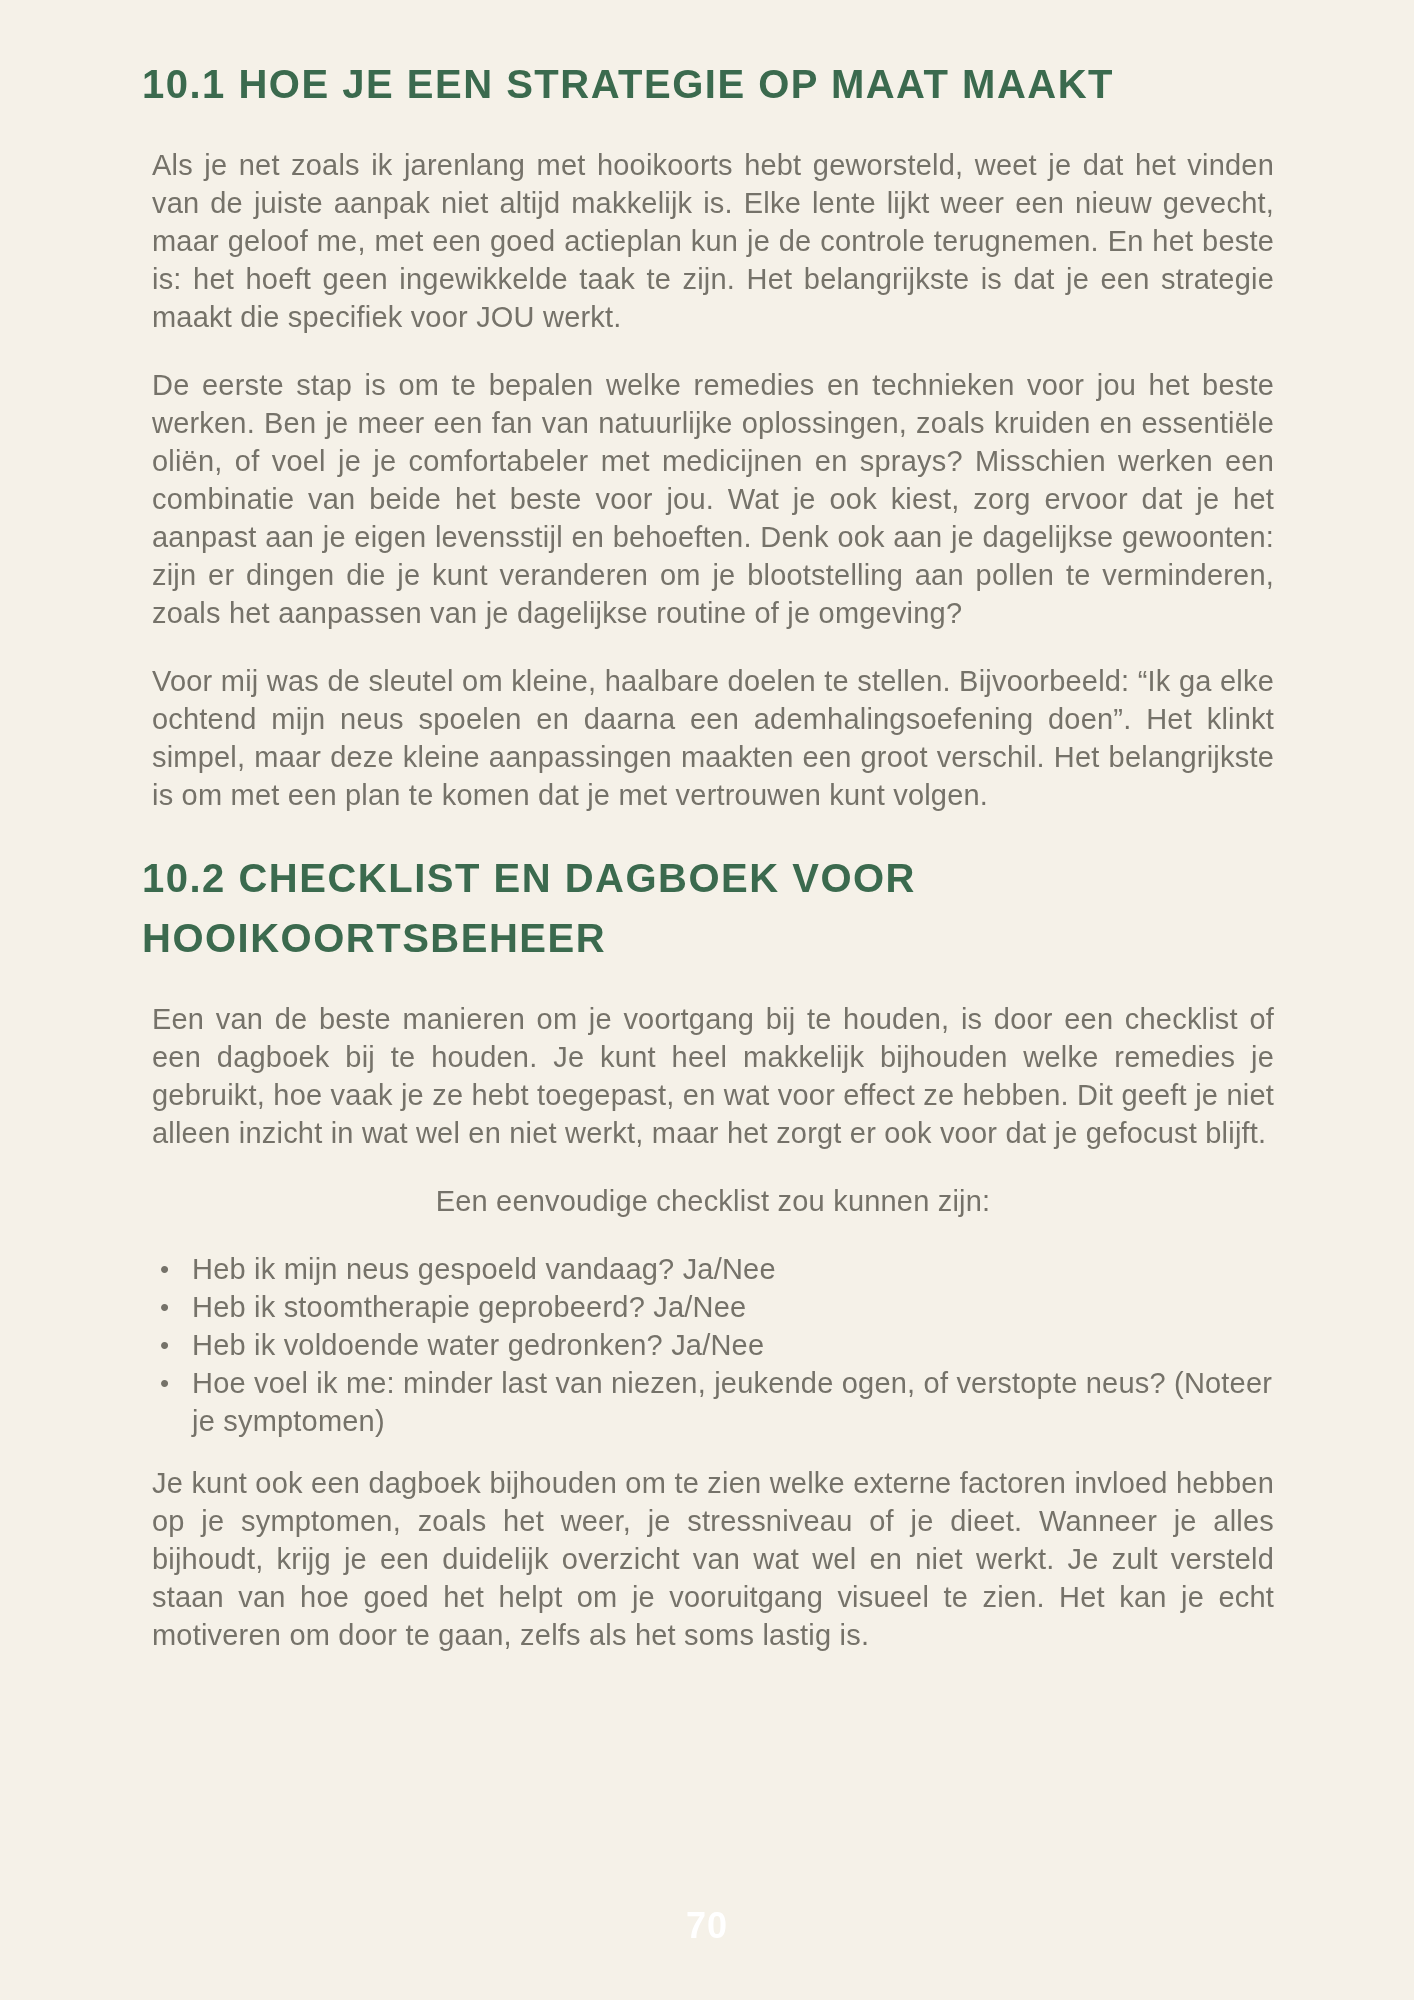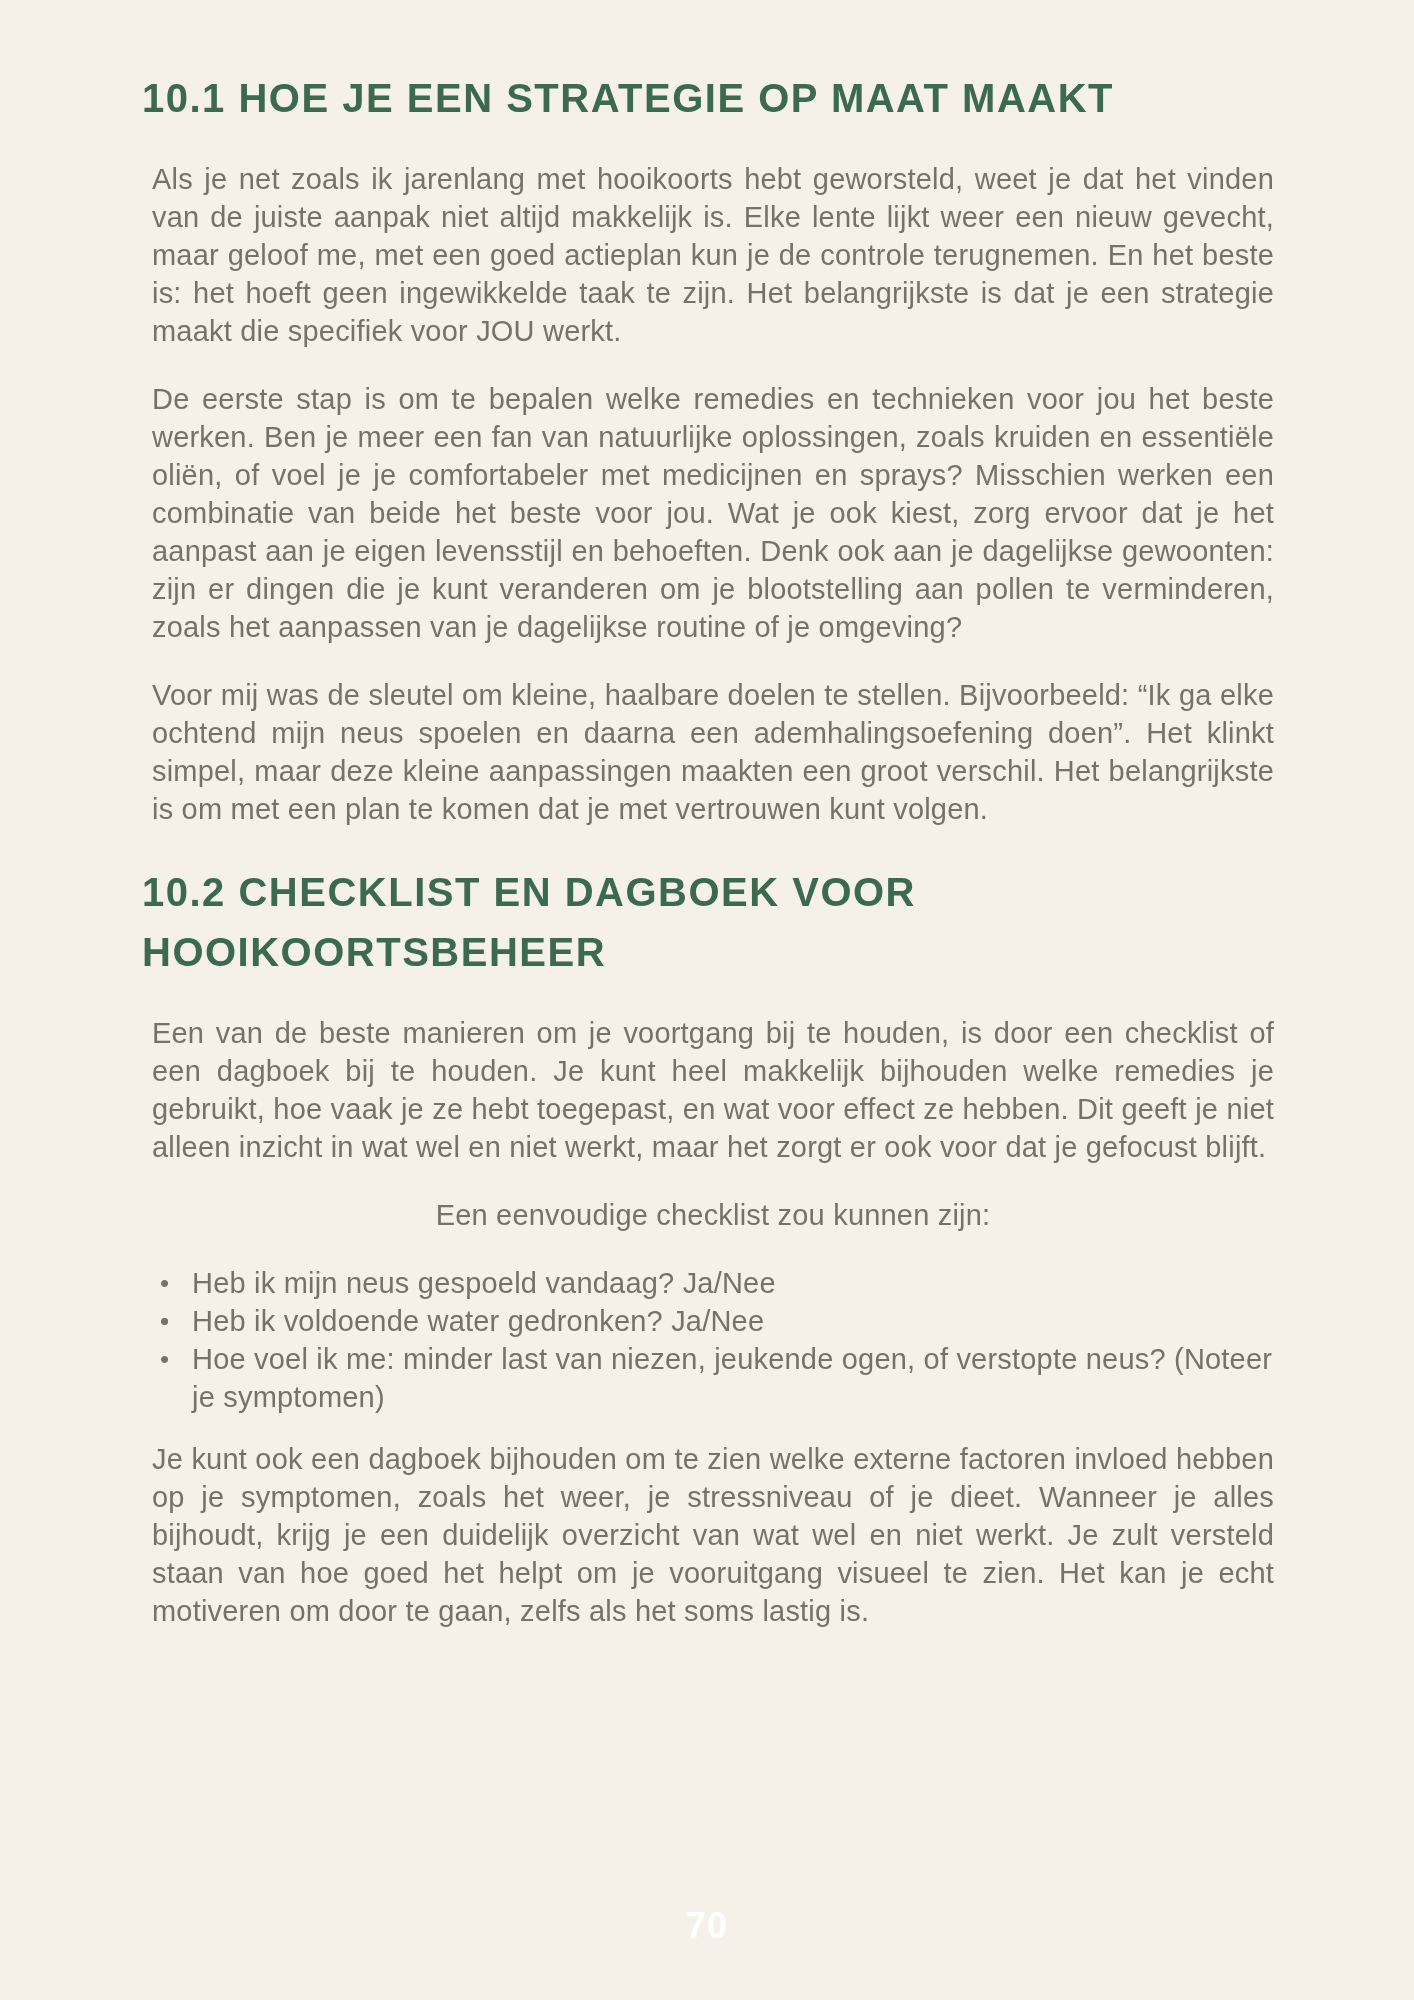--- a/index.html
+++ b/index.html
@@ -12,21 +12,21 @@
     position: relative;
     overflow: hidden;
     background: var(--background, #f5f1e8);
     font-family: "Liberation Sans", sans-serif;
   }
   .page {
     position: absolute;
     inset: 0;
   }
   .content {
-    padding: 68px 140px 0 142px;
+    padding: 54px 140px 0 142px;
   }
   .section-heading {
     margin: 0 0 32px 0;
     font-size: 40px;
     line-height: 60px;
     font-weight: 800;
     letter-spacing: 1.5px;
     color: var(--heading-color, #3b6a4e);
     text-transform: uppercase;
   }
@@ -102,20 +102,21 @@
 
     <p class="body-para no-justify">Een eenvoudige checklist zou kunnen zijn:</p>
 
     <ul class="checklist">
       <li class="checklist-item">
         <span class="bullet-dot">•</span>
         <span>Heb ik mijn neus gespoeld vandaag? Ja/Nee</span>
       </li>
       <li class="checklist-item">
         <span class="bullet-dot">•</span>
+        <span>Heb ik stoomtherapie geprobeerd? Ja/Nee</span>
       </li>
       <li class="checklist-item">
         <span class="bullet-dot">•</span>
         <span>Heb ik voldoende water gedronken? Ja/Nee</span>
       </li>
       <li class="checklist-item">
         <span class="bullet-dot">•</span>
         <span>Hoe voel ik me: minder last van niezen, jeukende ogen, of verstopte neus? (Noteer je symptomen)</span>
       </li>
     </ul>

